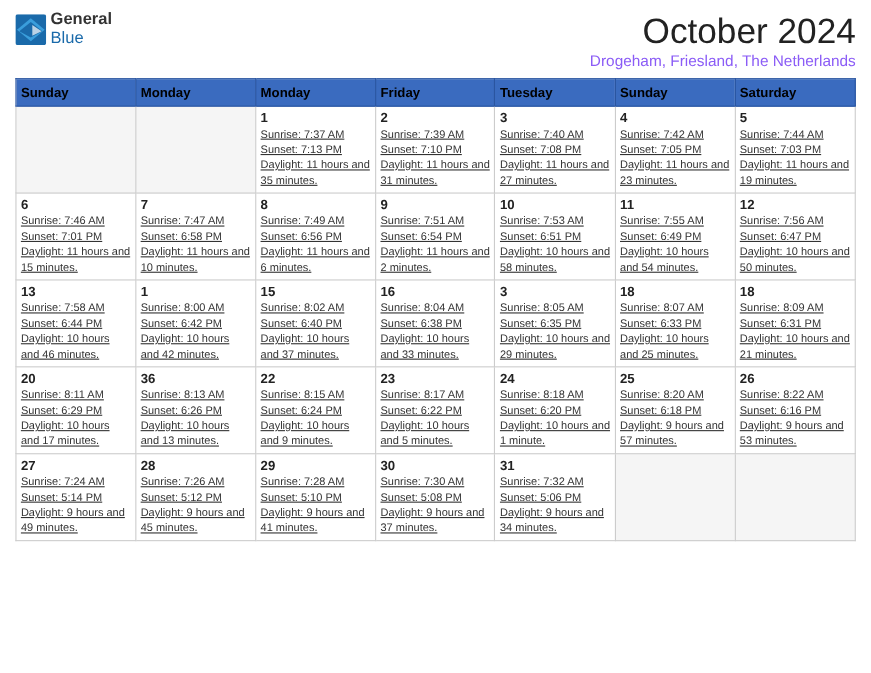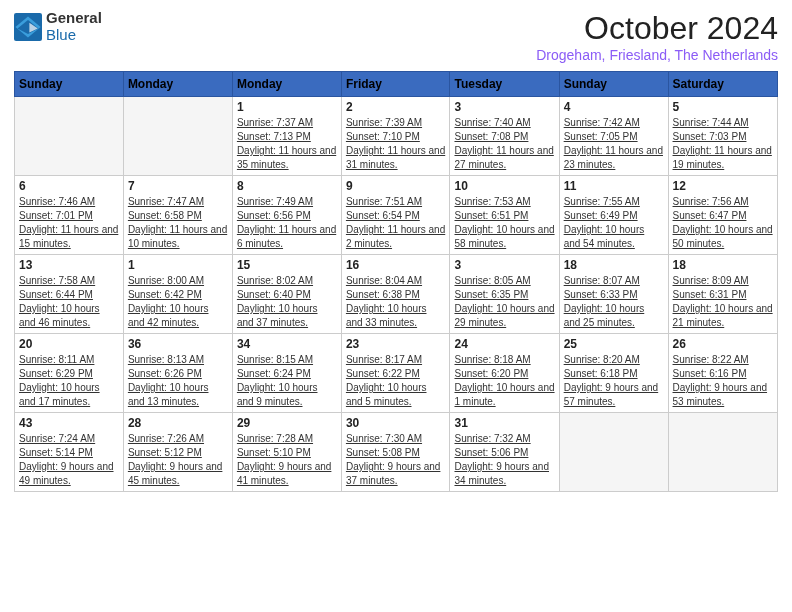--- a/index.html
+++ b/index.html
@@ -219,21 +219,21 @@
         <tr>
           <td>
             <span class="day-num">20</span>
             <div class="day-info">Sunrise: 8:11 AM<br>Sunset: 6:29 PM<br>Daylight: 10 hours and 17 minutes.</div>
           </td>
           <td>
             <span class="day-num">36</span>
             <div class="day-info">Sunrise: 8:13 AM<br>Sunset: 6:26 PM<br>Daylight: 10 hours and 13 minutes.</div>
           </td>
           <td>
-            <span class="day-num">34</span>
+            <span class="day-num">22</span>
             <div class="day-info">Sunrise: 8:15 AM<br>Sunset: 6:24 PM<br>Daylight: 10 hours and 9 minutes.</div>
           </td>
           <td>
             <span class="day-num">23</span>
             <div class="day-info">Sunrise: 8:17 AM<br>Sunset: 6:22 PM<br>Daylight: 10 hours and 5 minutes.</div>
           </td>
           <td>
             <span class="day-num">24</span>
             <div class="day-info">Sunrise: 8:18 AM<br>Sunset: 6:20 PM<br>Daylight: 10 hours and 1 minute.</div>
           </td>
@@ -241,21 +241,21 @@
             <span class="day-num">25</span>
             <div class="day-info">Sunrise: 8:20 AM<br>Sunset: 6:18 PM<br>Daylight: 9 hours and 57 minutes.</div>
           </td>
           <td>
             <span class="day-num">26</span>
             <div class="day-info">Sunrise: 8:22 AM<br>Sunset: 6:16 PM<br>Daylight: 9 hours and 53 minutes.</div>
           </td>
         </tr>
         <tr>
           <td>
-            <span class="day-num">43</span>
+            <span class="day-num">27</span>
             <div class="day-info">Sunrise: 7:24 AM<br>Sunset: 5:14 PM<br>Daylight: 9 hours and 49 minutes.</div>
           </td>
           <td>
             <span class="day-num">28</span>
             <div class="day-info">Sunrise: 7:26 AM<br>Sunset: 5:12 PM<br>Daylight: 9 hours and 45 minutes.</div>
           </td>
           <td>
             <span class="day-num">29</span>
             <div class="day-info">Sunrise: 7:28 AM<br>Sunset: 5:10 PM<br>Daylight: 9 hours and 41 minutes.</div>
           </td>

